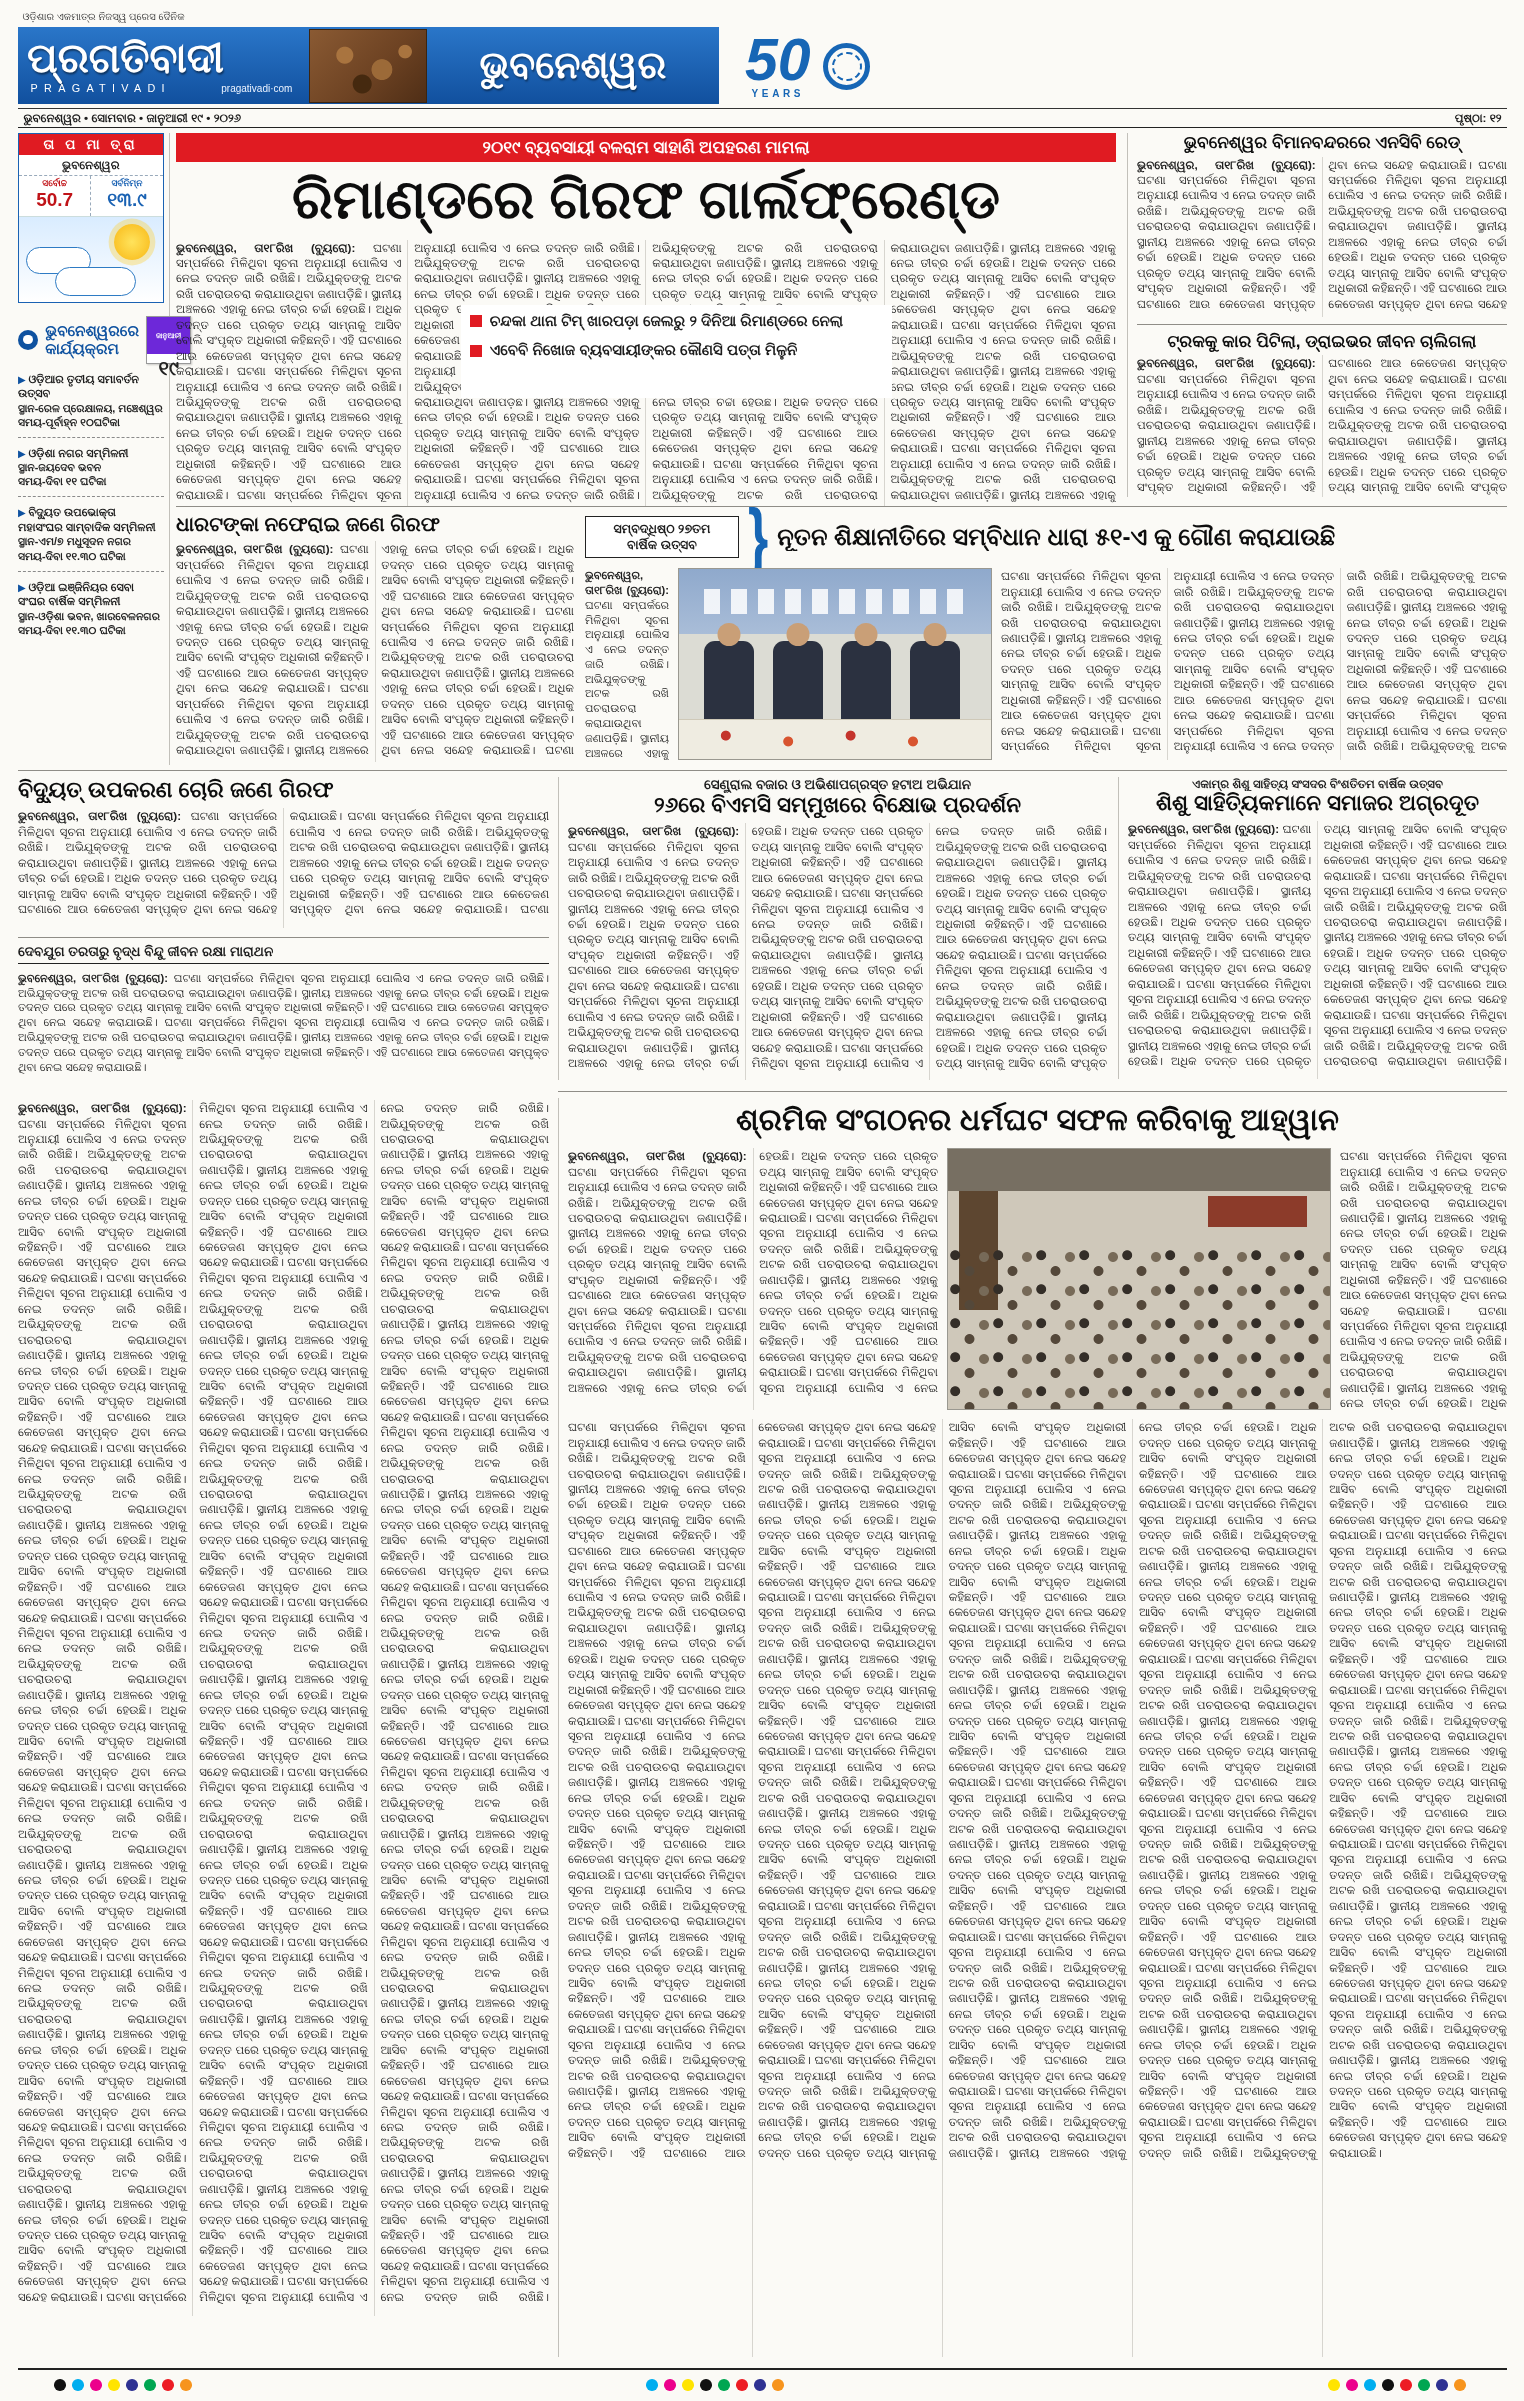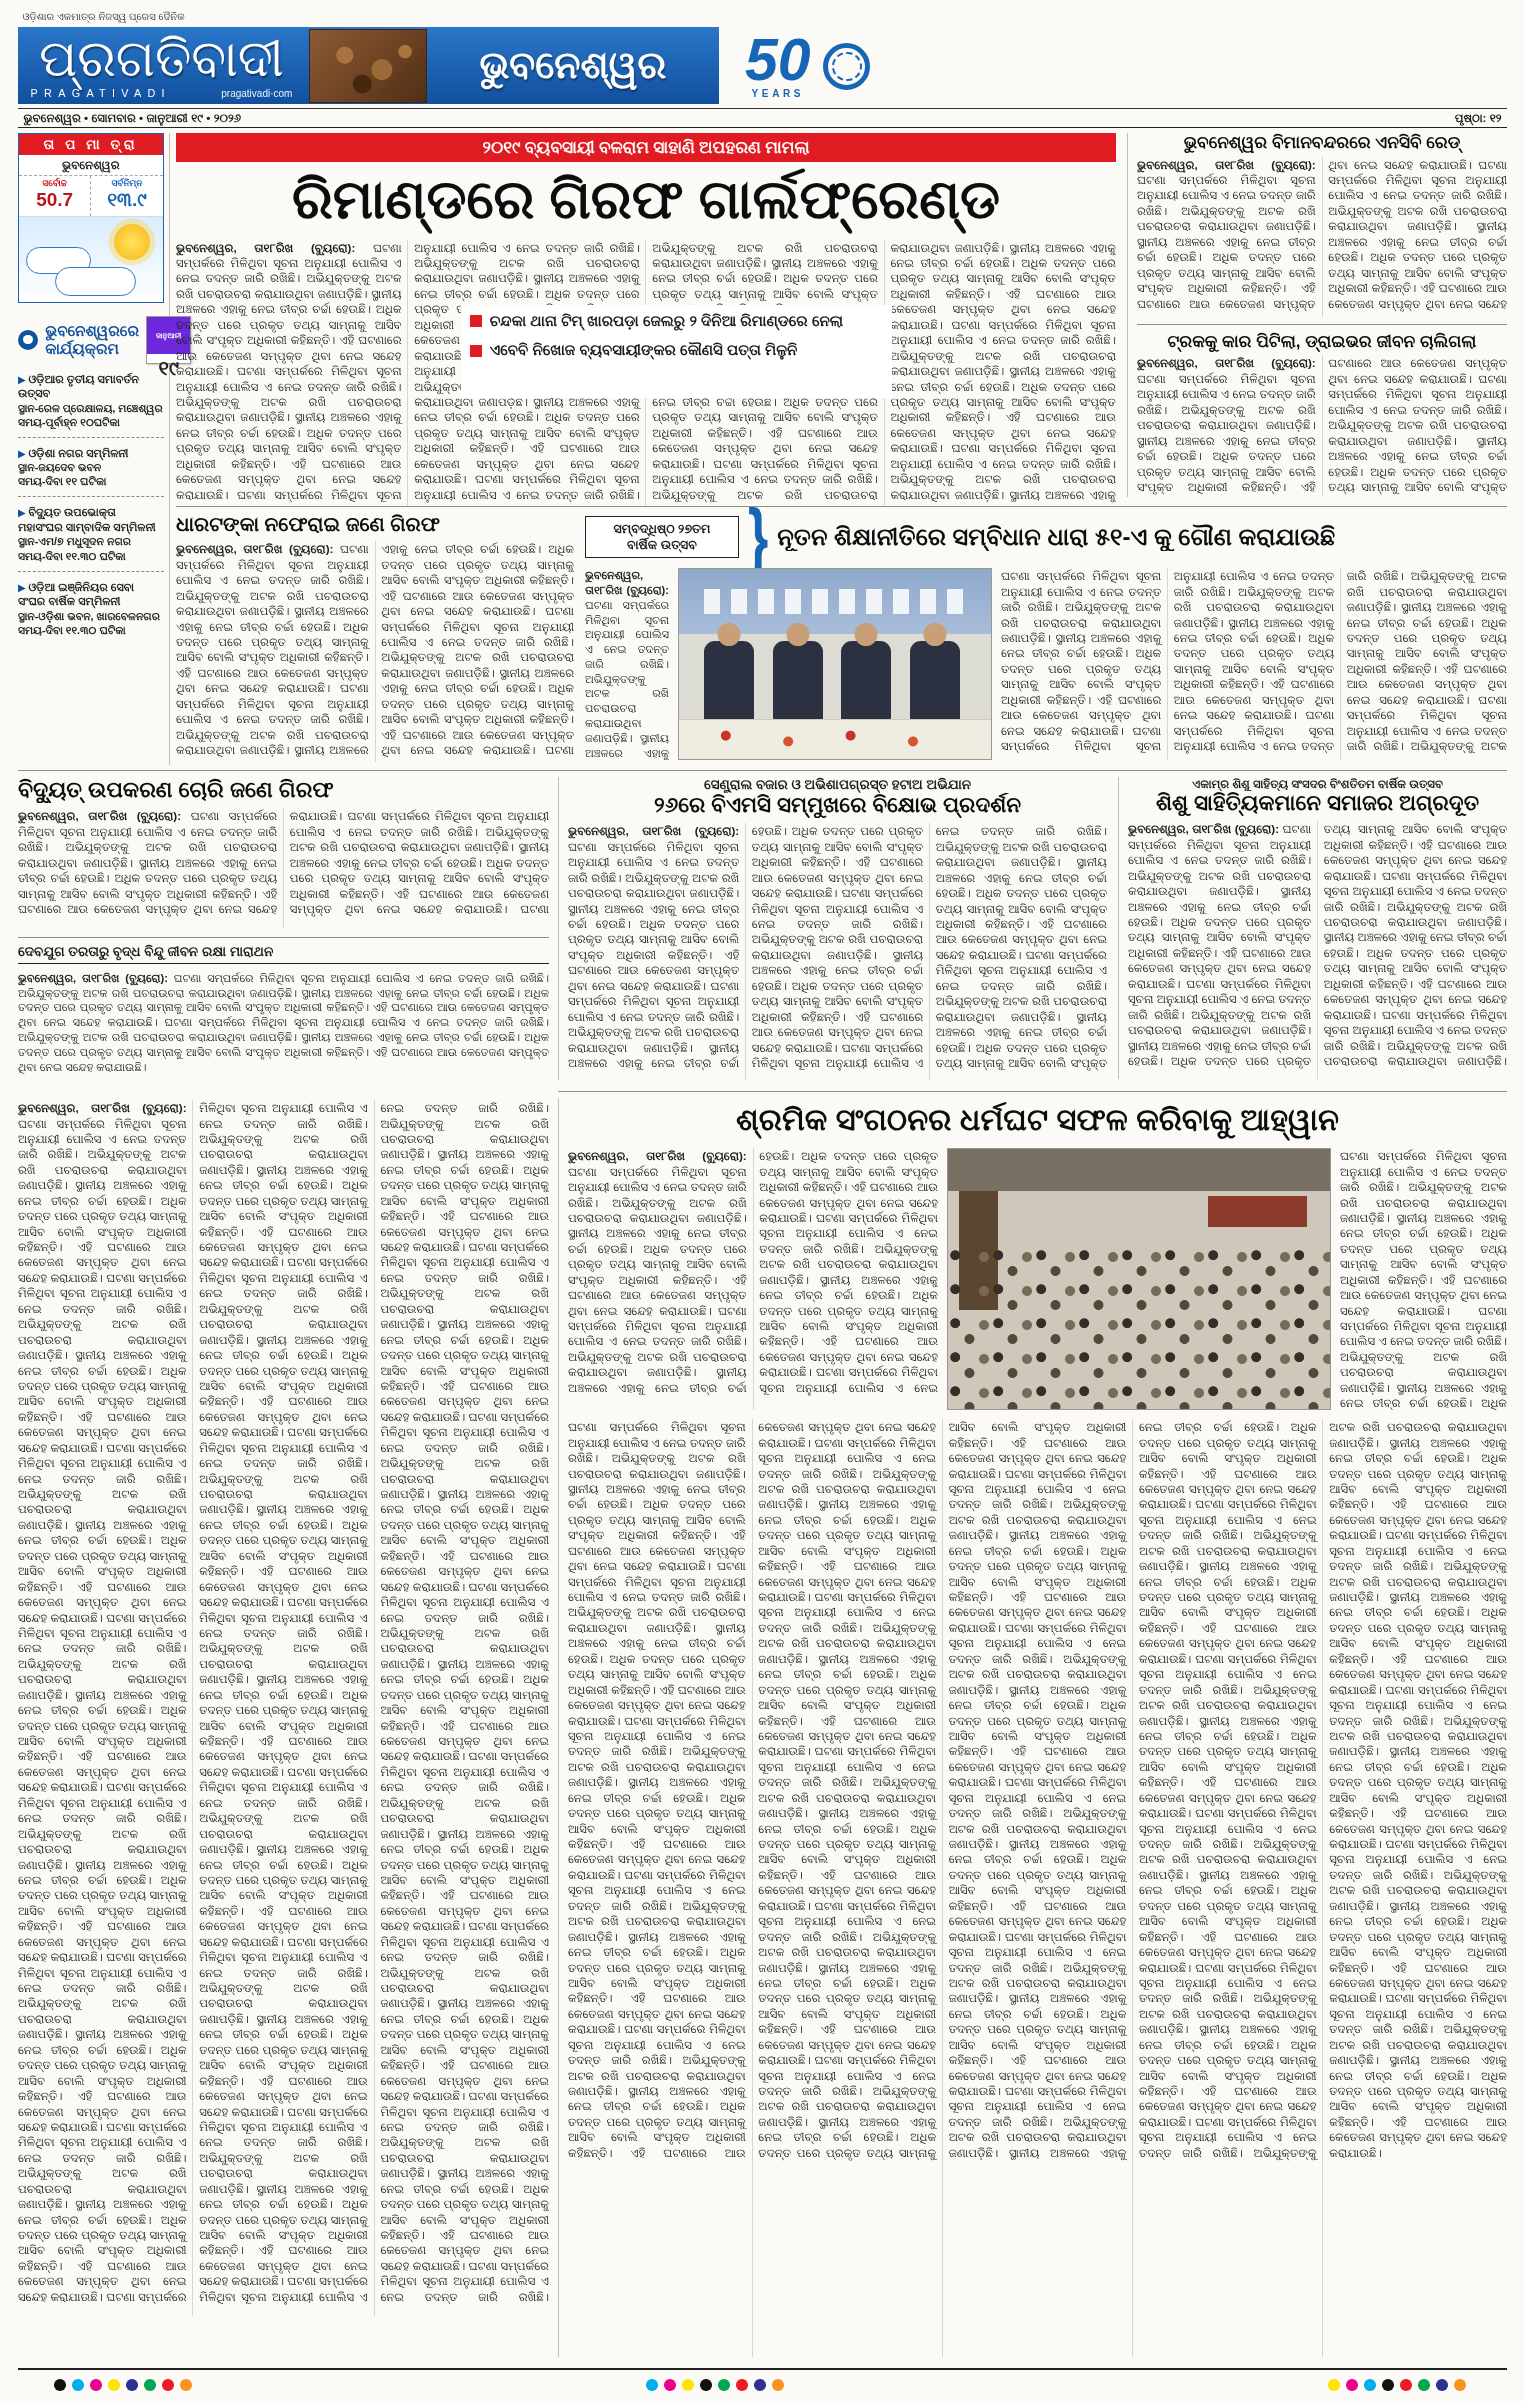--- a/index.html
+++ b/index.html
@@ -2,21 +2,21 @@
 <html style="font-size:14.4px"><head>
 <meta charset="utf-8">
 <style>
   * { margin:0; padding:0; box-sizing:border-box; }
   body { background:#e8e6e0; font-family:"Liberation Sans","DejaVu Sans",sans-serif; }
   .page { position:relative; width:1525px; height:2401px; background:#fbfaf6; margin:0 auto; overflow:hidden; color:#1c1c1c; }
   .abs { position:absolute; }
 
   
   .mast-blue { background:linear-gradient(#2a76c9,#11509e); display:flex; align-items:center; }
-  .logo-odia { font-size:51px; font-weight:normal; color:#fff; line-height:1.05; text-shadow:0.9px 1.8px 1.8px rgba(0,0,0,.45); white-space:nowrap;text-align:center; }
+  .logo-odia { font-size:41px; font-weight:bold; color:#fff; line-height:1.05; text-shadow:0.9px 1.8px 1.8px rgba(0,0,0,.45); white-space:nowrap; }
   .logo-latin { font-size:10.8px; letter-spacing:6.3px; color:#fff; }
   .logo-site { font-size:10px; color:#eaf2ff; }
   .sculpture { background:linear-gradient(135deg,#8a5a33,#6e4323 55%,#4f2e16);
      background-image:radial-gradient(circle at 30% 35%, #a9743f 0 8px, transparent 9px),
        radial-gradient(circle at 62% 55%, #9c6a38 0 10px, transparent 10.8px),
        radial-gradient(circle at 82% 30%, #a9743f 0 6.3px, transparent 7.2px),
        radial-gradient(circle at 45% 75%, #45290f 0 9px, transparent 10px),
        linear-gradient(135deg,#8a5a33,#6e4323 55%,#4f2e16);
      border:0.9px solid #3c2510; }
   .edition { font-size:38px; font-weight:bold; color:#fff; text-shadow:0.9px 1.8px 1.8px rgba(0,0,0,.4); white-space:nowrap; }

